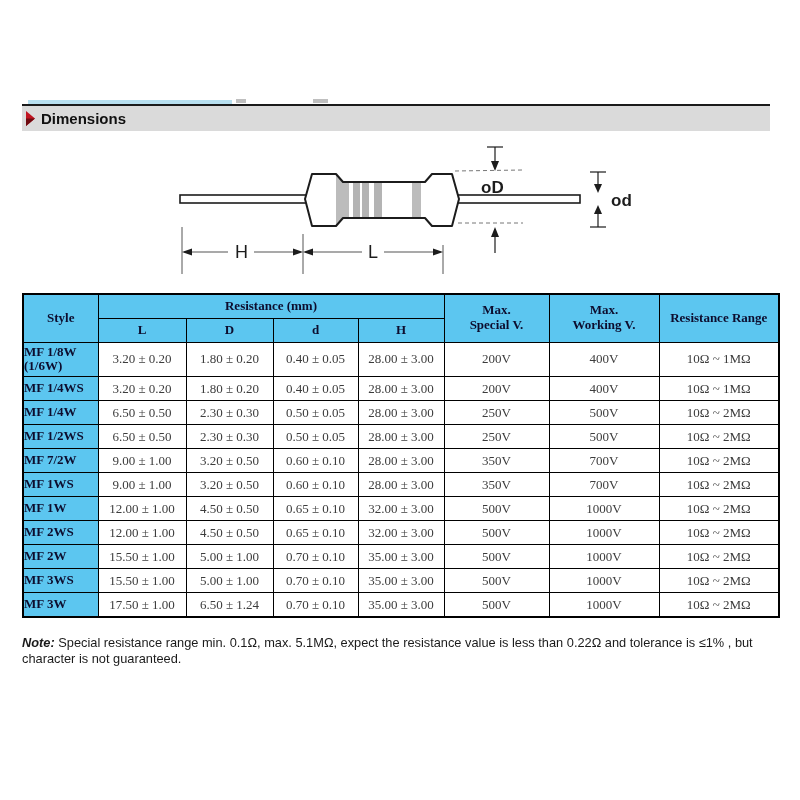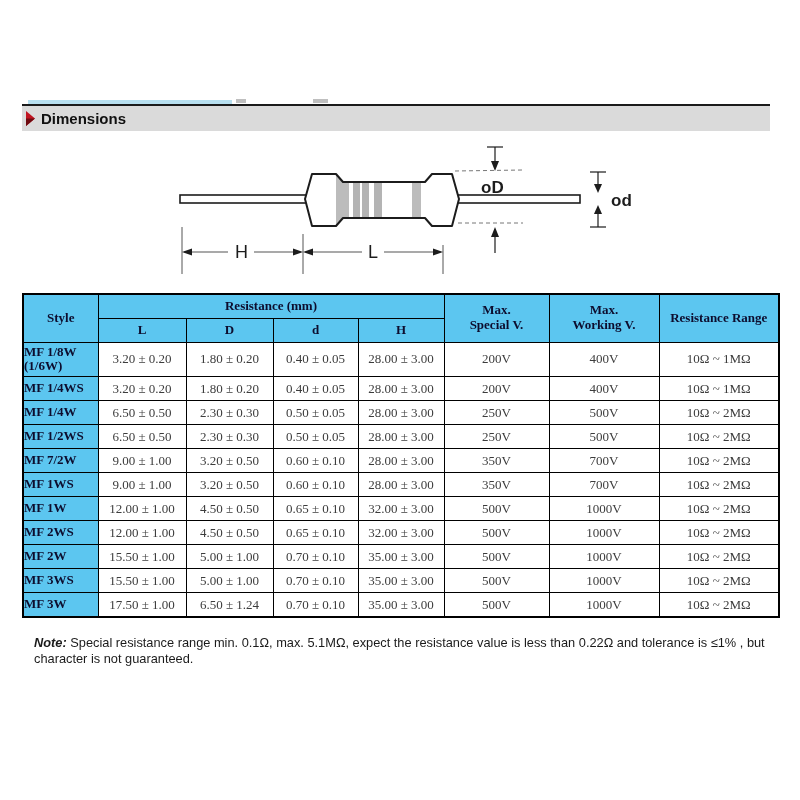--- a/index.html
+++ b/index.html
@@ -39,21 +39,21 @@
   .spec-table thead .two-line{line-height:1.15;}
   .spec-table tbody th{
     background:var(--header-blue,#5cc6f0);color:#0d0d2e;
     font-size:13px;font-weight:bold;text-align:left;padding:2px 2px 2px 0;line-height:1.15;
   }
   .spec-table tbody td{
     background:#fff;color:#3c3c3c;font-size:13px;text-align:center;height:24px;padding:1px 2px;
   }
   
   .note{
-    position:absolute;left:34px;top:635px;width:758px;margin:0;
+    position:absolute;left:22px;top:635px;width:758px;margin:0;
     font-size:12.8px;line-height:1.28;color:#1b1b1b;
   }
   .note-prefix{font-weight:bold;font-style:italic;}
 </style>
 </head>
 <body>
 
 <div class="page">
 
   <div class="artifact-strip"></div>

